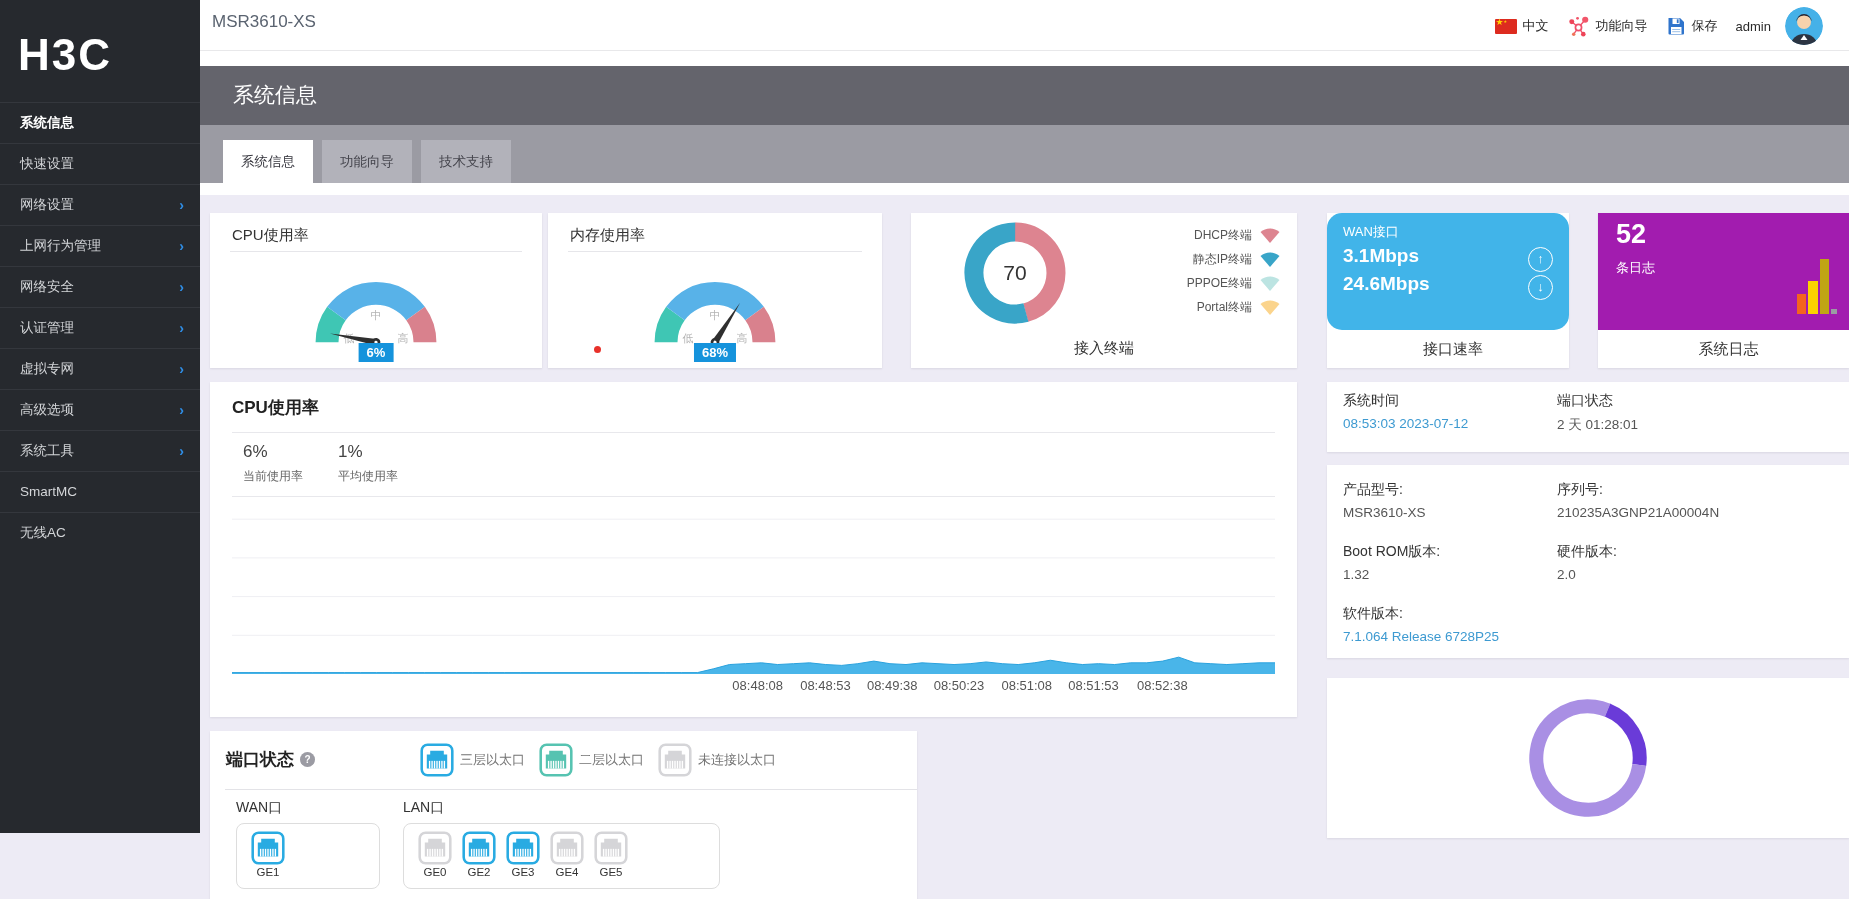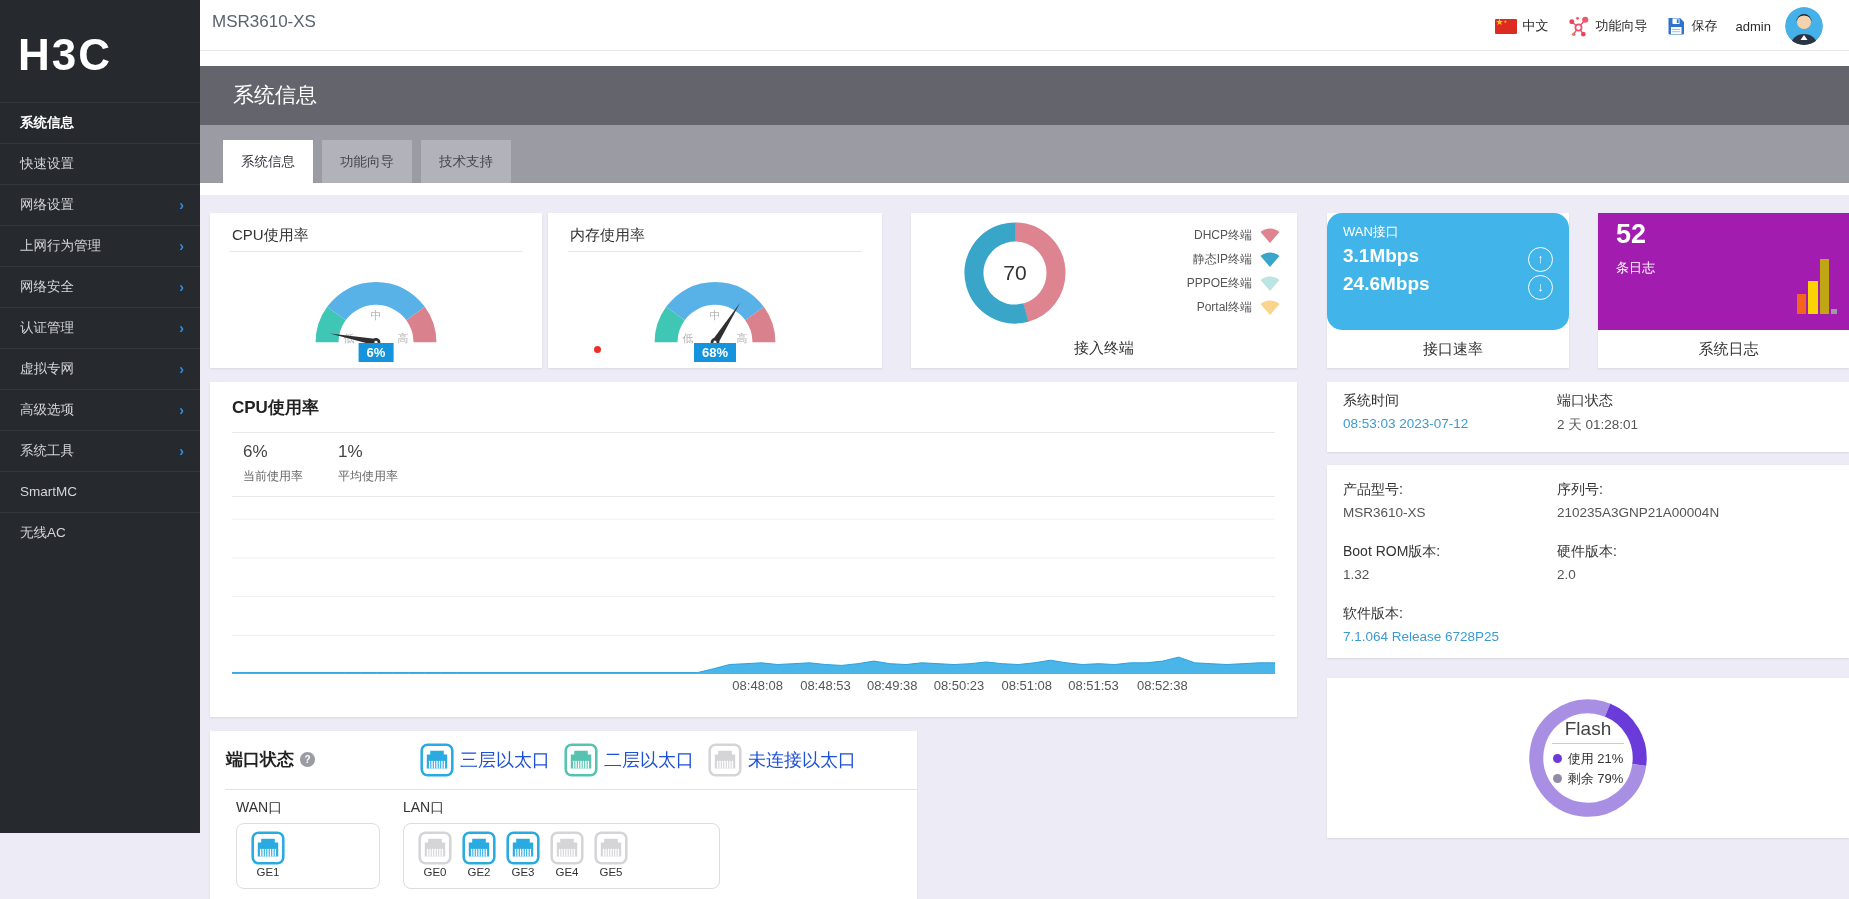--- a/index.html
+++ b/index.html
@@ -87,21 +87,21 @@
   .flash-center{position:absolute;text-align:center;}
   .flash-center .t{font-size:19px;color:#444;}
   .flash-center hr{border:none;border-top:1px solid #ccc;width:72px;margin:3px auto 5px;}
   .flash-center .row{font-size:13px;color:#333;line-height:20px;white-space:nowrap;}
   .dot{display:inline-block;width:9px;height:9px;border-radius:50%;margin-right:6px;vertical-align:0px;}
   
   .ports-title{position:absolute;left:16px;top:17px;font-size:17px;color:#222;font-weight:600;}
   .help{display:inline-block;width:15px;height:15px;border-radius:50%;background:#9b9ba3;color:#fff;
     font-size:10px;font-weight:700;text-align:center;line-height:15px;vertical-align:2px;margin-left:6px;cursor:pointer;}
   .ports-legend{position:absolute;left:210px;top:12px;display:flex;align-items:center;gap:14px;}
-  .ports-legend .li{display:flex;align-items:center;gap:6px;font-size:18px;color:#1d4ed8;}
+  .ports-legend .li{display:flex;align-items:center;gap:6px;font-size:13px;color:#737373;}
   .ports-sep{position:absolute;left:15px;width:692px;top:58px;border-top:1px solid #e3e3e7;}
   .group-label{position:absolute;top:68px;font-size:14px;color:#333;}
   .port-box{position:absolute;top:92px;height:66px;border:1px solid #ddd;border-radius:8px;
     display:flex;align-items:flex-start;padding:7px 0 0 13px;gap:8px;box-sizing:border-box;}
   .port{width:36px;text-align:center;cursor:pointer;}
   .port svg{display:block;margin:0 auto;}
   .port .pn{font-size:11.5px;color:#333;margin-top:1px;}
   .port-ico{width:34px;height:34px;}
   .layer3{color:#29abe2;}
   .layer2{color:#56c3b1;}
@@ -378,26 +378,20 @@
     <div class="info-label">软件版本:</div>
     <div class="info-value blue-text">7.1.064 Release 6728P25</div>
   </div>
 </div>
 
 <div class="card" style="left:1327px;top:678px;width:522px;height:160px;">
   <svg style="position:absolute;left:191px;top:10px;" width="140" height="140" viewBox="0 0 130 130">
       <circle cx="65" cy="65" r="48" fill="none" stroke="#6a3bd8" stroke-width="13" stroke-dasharray="63.33 301.59" transform="rotate(-68.00 65 65)"></circle>
       <circle cx="65" cy="65" r="48" fill="none" stroke="#a98fe4" stroke-width="13" stroke-dasharray="238.26 301.59" transform="rotate(7.60 65 65)"></circle>
     </svg>
-  <div class="flash-center" style="left:206px;top:40px;width:110px;">
-    <div class="t">Flash</div>
-    <hr>
-    <div class="row"><span class="dot" style="background:#6a3bd8;"></span><span>使用 21%</span></div>
-    <div class="row"><span class="dot" style="background:#938ba6;"></span><span>剩余 79%</span></div>
-  </div>
 </div>
 
 <div class="card" style="left:210px;top:731px;width:707px;height:170px;">
   <div class="ports-title">
     <span>端口状态</span><span class="help">?</span>
   </div>
   <div class="ports-legend">
     <div class="li">
       <svg class="port-ico layer3" viewBox="0 0 40 40">
           <use href="#port-glyph"></use>

